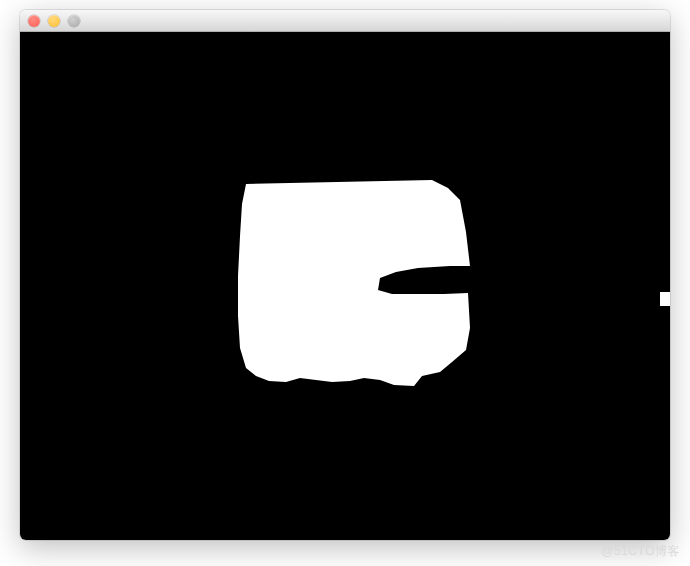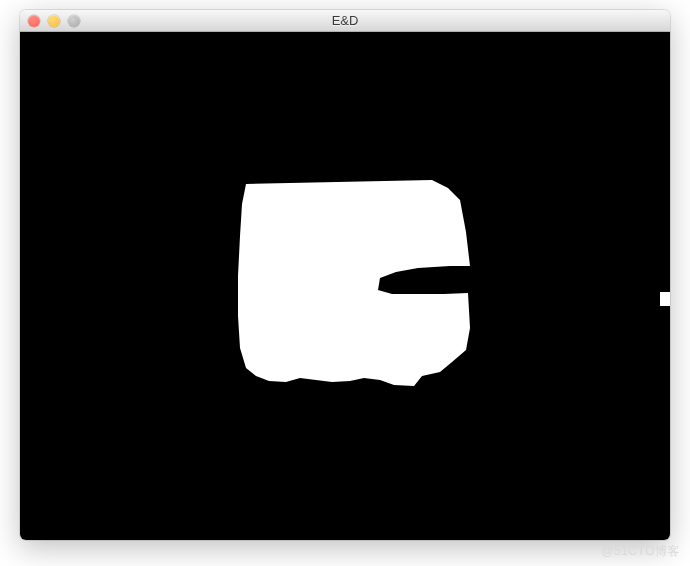--- a/index.html
+++ b/index.html
@@ -88,21 +88,20 @@
 </head>
 <body>
 
 <div class="window">
   <div class="titlebar">
     <div class="traffic-lights">
       <div class="traffic-light tl-close" title="close"></div>
       <div class="traffic-light tl-min" title="minimize"></div>
       <div class="traffic-light tl-max" title="maximize"></div>
     </div>
-    <div class="title">E&amp;D</div>
   </div>
   <div class="content">
     <svg class="blob" viewBox="0 0 650 508" width="650" height="508" style="left:0;top:0;">
       <path d="M 226 152 
                L 412 148 
                L 428 156
                L 440 168
                L 446 200
                L 450 234
                L 430 234

